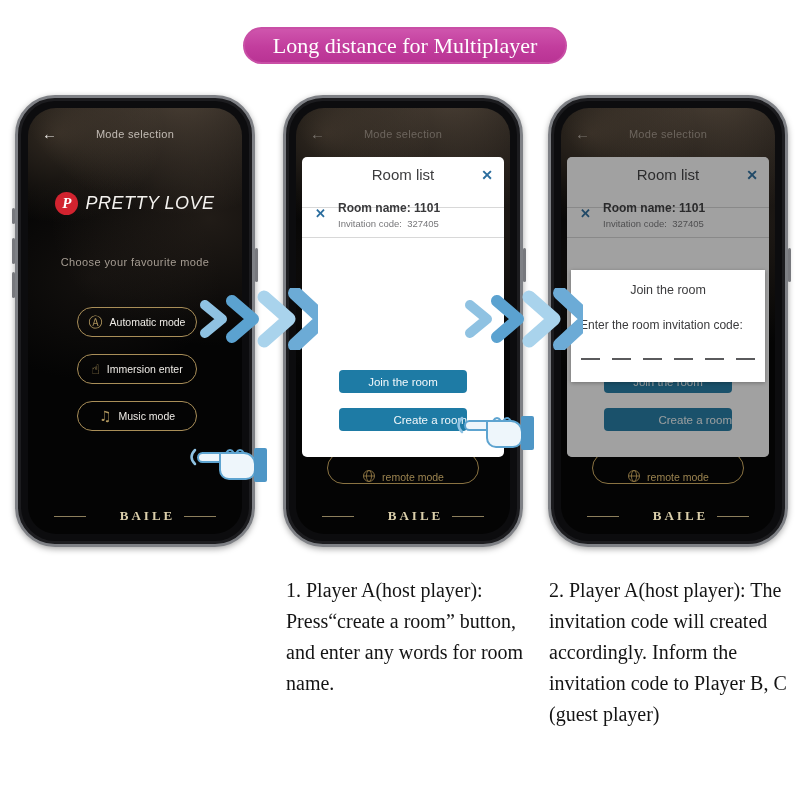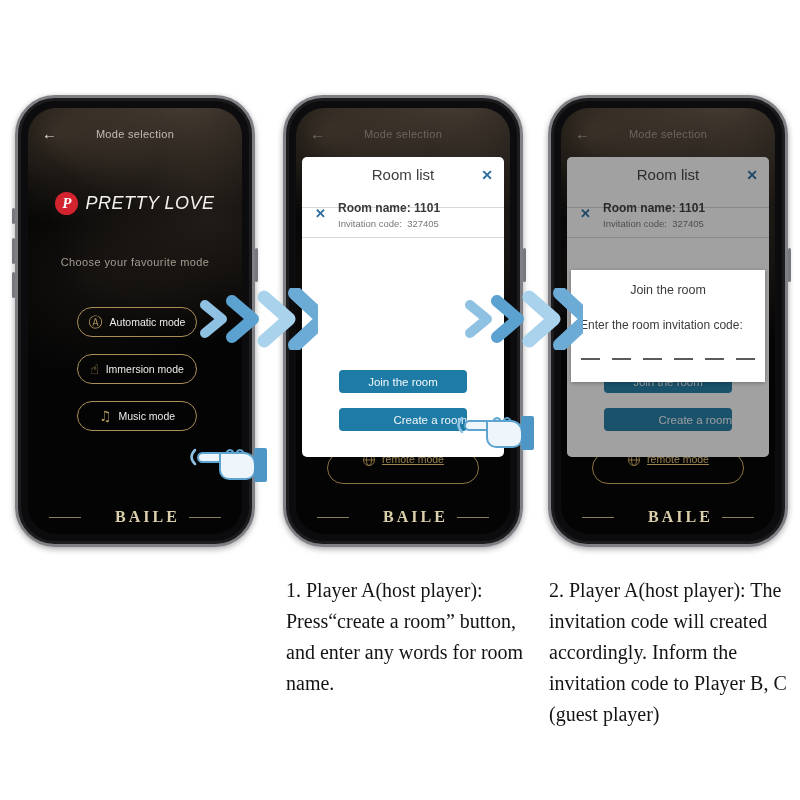--- a/index.html
+++ b/index.html
@@ -79,21 +79,21 @@
   }
   .mode-icon { color:#b2985f; font-family:"DejaVu Sans", sans-serif; font-size:14px; line-height:1; }
   .mode-icon svg { display:block; }
   .baile {
     position:absolute; left:0; width:100%; top:400px;
     display:flex; align-items:center; justify-content:center; gap:9px;
   }
   .baile .dashline { width:32px; height:1px; background:#8d7f5c; }
   .baile .baile-label {
     color:#dbcfab; font-family:"Liberation Serif", serif; font-weight:bold;
-    font-size:16px; letter-spacing:3px;margin-left:25px;
+    font-size:13px; letter-spacing:3px;margin-left:25px;
   }
 
   
   .modal {
     position:absolute; left:6px; top:49px; width:202px; height:300px;
     background:#ffffff; border-radius:5px; z-index:2;
   }
   .modal-header {
     position:absolute; left:0; top:0; width:100%; height:51px;
     border-bottom:1px solid #d8d8d8;
@@ -137,41 +137,44 @@
   .jd-slots {
     position:absolute; left:10px; right:10px; top:88px;
     display:flex; justify-content:space-between;
   }
   .jd-slots .slot { width:19px; height:2px; background:#5a5a5c; }
 
   
   .remote-btn {
     position:absolute; left:50%; transform:translateX(-50%); top:344px; width:152px; height:32px;
     border:1.2px solid #8a7342; border-radius:16px; z-index:1;
-    display:flex; align-items:flex-start; justify-content:center; gap:6px;
-    color:#9c8450; font-size:10.5px;text-decoration:underline;
+    display:flex; align-items:flex-end; justify-content:center; gap:6px;
+    color:#9c8450; font-size:10.5px;
   }
 
   
   .arrows { position:absolute; z-index:30; }
   .hand   { position:absolute; z-index:40; }
 
   
   .caption {
     position:absolute; top:575px;
     font-family:"Liberation Serif", serif; font-size:20px; line-height:1.55; color:#141414;
   }
   .caption-1 { left:286px; width:246px; }
   .caption-2 { left:549px; width:254px; }
 </style>
 </head>
 <body>
 
 <div id="stage">
 
+  <div class="banner">
+    <span>Long distance for Multiplayer</span>
+  </div>
 
   <div class="phone" style="left:15px; top:95px;">
     <span class="sidebtn sb-l1"></span>
     <span class="sidebtn sb-l2"></span>
     <span class="sidebtn sb-l3"></span>
     <span class="sidebtn sb-r1"></span>
     <div class="screen">
       <div class="phone-header">
         <span class="back-arrow">←</span>
         <span class="ph-title">Mode selection</span>
@@ -181,21 +184,21 @@
         <span class="brand-name">PRETTY LOVE</span>
       </div>
       <div class="subtitle">Choose your favourite mode</div>
 
       <div class="mode-btn" style="top:199px;">
         <span class="mode-icon">Ⓐ</span>
         <span>Automatic mode</span>
       </div>
       <div class="mode-btn" style="top:246px;">
         <span class="mode-icon">☝</span>
-        <span>Immersion mode</span>
+        <span>Immersion enter</span>
       </div>
       <div class="mode-btn" style="top:293px;">
         <span class="mode-icon">♫</span>
         <span>Music mode</span>
       </div>
 
       <div class="baile">
         <span class="dashline"></span>
         <span class="baile-label">BAILE</span>
         <span class="dashline"></span>

